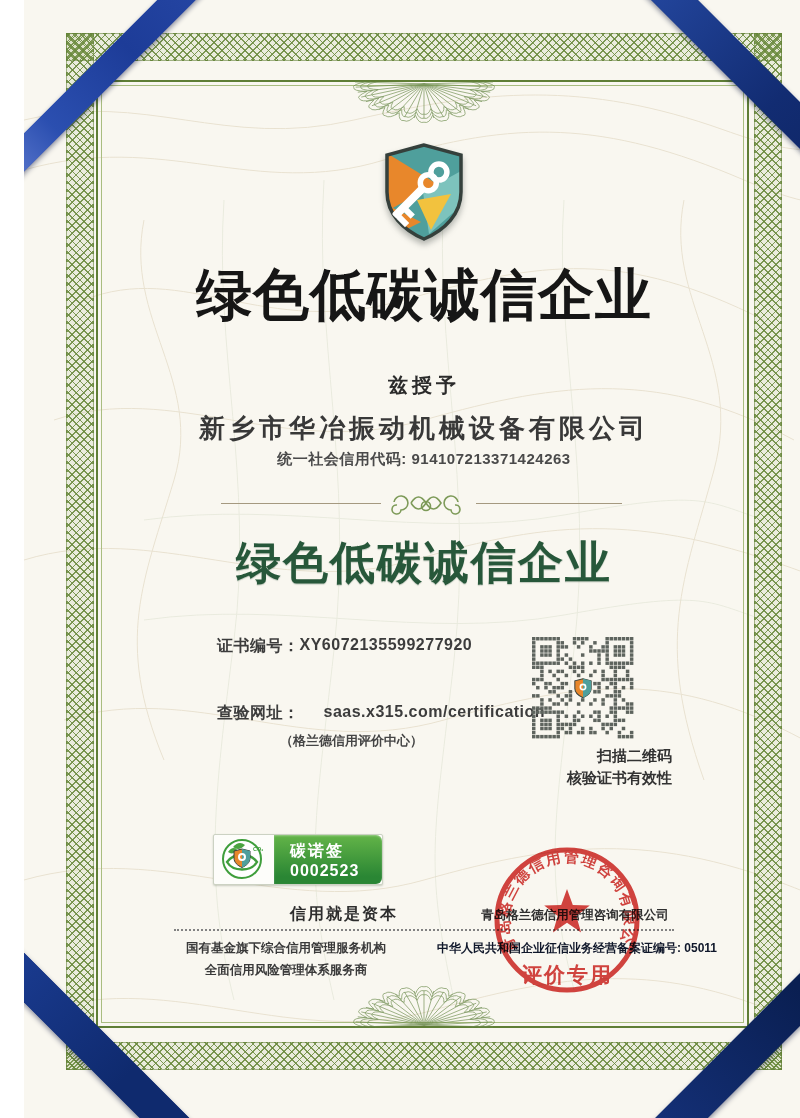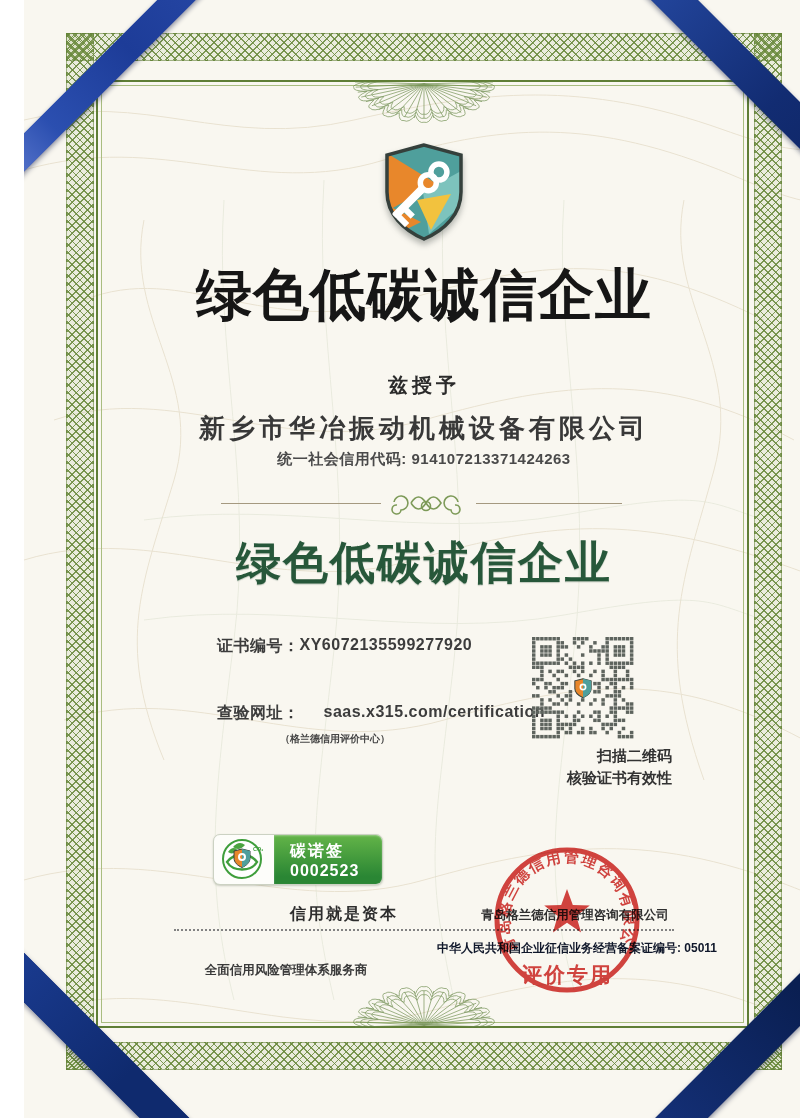--- a/index.html
+++ b/index.html
@@ -70,28 +70,28 @@
   .divider-left{left:197px;width:160px;}
   .divider-right{left:452px;width:146px;}
   .ornament-svg{left:354px;top:486px;width:96px;height:34px;}
   .sub-title{left:0;top:533px;width:800px;text-align:center;
     font-size:45px;font-weight:900;color:#27573a;letter-spacing:2px;
     text-shadow:0 1px 1px rgba(20,60,35,.25);}
   .detail-row{left:193px;display:flex;font-size:16px;font-weight:700;color:#3c3c3c;letter-spacing:.5px;}
   .detail-row-1{top:636px;}
   .detail-row-2{top:670px;}
   .detail-row-3{top:703px;gap:24px;}
-  .detail-note{left:256px;top:732px;font-size:10px;font-weight:600;color:#454545;}
+  .detail-note{left:256px;top:732px;font-size:13px;font-weight:600;color:#454545;}
   .qr-svg{left:508px;top:637px;width:102px;height:102px;}
   .qr-caption{left:468px;width:180px;text-align:right;font-size:15px;font-weight:700;color:#333;}
   .qr-caption-1{top:747px;}
   .qr-caption-2{top:769px;}
   
   .badge{left:189px;top:834px;width:168px;height:49px;background:#fdfdfa;
-    border:1px solid #ccd2c3;border-radius:7px;box-shadow:0 1px 2px rgba(60,80,50,.25);z-index:2;}
+    border:1px solid #ccd2c3;border-radius:2px;box-shadow:0 1px 2px rgba(60,80,50,.25);z-index:2;}
   .badge-logo{left:7px;top:3px;width:42px;height:42px;}
   .badge-green{left:60px;top:0;right:0;bottom:0;border-radius:0 6px 6px 0;
     background:linear-gradient(180deg,#63b448 0%,#2a8634 85%);
     box-shadow:inset 0 1px 2px rgba(255,255,255,.35);}
   .badge-label{left:76px;top:6px;font-size:16px;font-weight:700;color:#fff;letter-spacing:2px;}
   .badge-number{left:76px;top:27px;font-size:16px;font-weight:600;color:#fff;letter-spacing:1px;}
   
   .footer-slogan{left:150px;top:904px;width:224px;text-align:right;
     font-size:16px;font-weight:700;color:#2d2d2d;letter-spacing:2px;}
   .footer-dotted{left:150px;top:929px;width:500px;height:0;border-top:2px dotted #828282;}
@@ -556,20 +556,21 @@
       <circle cx="21" cy="19" r="3" fill="none" stroke="#fff" stroke-width="2"></circle>
       <text x="32" y="13" font-size="5.5" font-weight="bold" fill="#3f9e3c">CO₂</text>
     </svg>
     <div class="c badge-green"></div>
     <div class="c badge-label">碳诺签</div>
     <div class="c badge-number">0002523</div>
   </div>
 
   <div class="c footer-slogan">信用就是资本</div>
   <div class="c footer-dotted"></div>
+  <div class="c footer-left-1">国有基金旗下综合信用管理服务机构</div>
   <div class="c footer-left-2">全面信用风险管理体系服务商</div>
   <div class="c footer-right-issuer">青岛格兰德信用管理咨询有限公司</div>
   <div class="c footer-right-filing">中华人民共和国企业征信业务经营备案证编号: 05011</div>
 
   <svg class="c stamp-svg" viewBox="0 0 164 164">
     <defs>
       <path id="ringpath" d="M 32.4 114 A 58 58 0 1 1 131.6 114" fill="none"></path>
     </defs>
     <circle cx="82" cy="84" r="70" fill="none" stroke="#cf2b28" stroke-width="5"></circle>
     <polygon points="82,53 87.8,69.1 104.8,69.6 91.3,80 96.1,96.4 82,86.8 67.9,96.4 72.7,80 59.2,69.6 76.2,69.1" fill="#cf2b28"></polygon>

